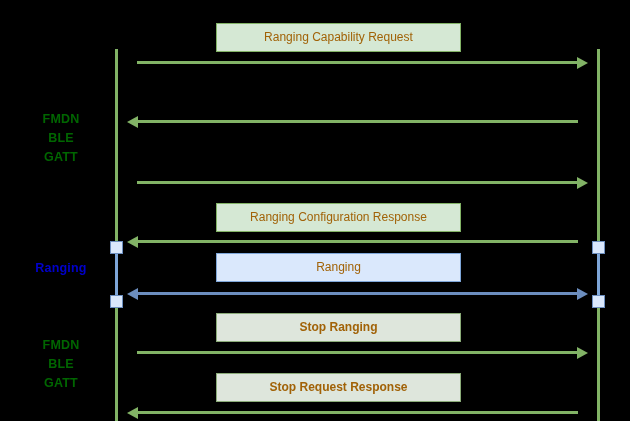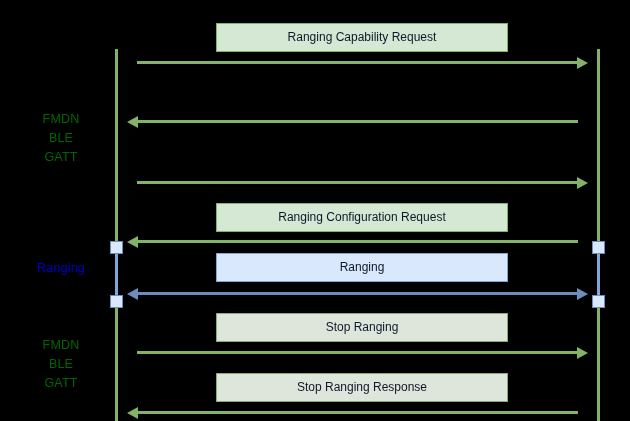--- a/index.html
+++ b/index.html
@@ -24,51 +24,52 @@
   }
   #lifeline-left  { left: 115px; top: 49px;  height: 372px; }
   #lifeline-right { left: 597px; top: 49px;  height: 372px; }
 
   
   .phase-label {
     position: absolute;
     width: 98px;
     text-align: center;
     font-size: 12.5px;
-    font-weight: normal;
+    font-weight: bold;
     line-height: 19px;
     letter-spacing: 0.2px;
     white-space: pre-line;
   }
   .phase-green { color: #006600; }
   .phase-blue  { color: #0000cc; }
   #phase-top    { left: 12px; top: 110px; }
   #phase-mid    { left: 12px; top: 259px; }
   #phase-bottom { left: 12px; top: 336px; }
 
   
   .msg-box {
     position: absolute;
     left: 216px;
-    width: 292px;
+    width: 245px;
     height: 29px;
     box-sizing: border-box;
     border: 1px solid #82b366;
     background: #d5e8d4;
-    color: #0f172a;
+    color: #a16207;
     font-size: 12px;
     display: flex;
     align-items: center;
     justify-content: center;
     text-align: center;
     line-height: 1.1;
   }
   .msg-box.muted {
     background: #dee6dc;
     border-color: #8aab78;
+    font-weight: bold;
   }
   .msg-box.blue {
     background: #dae8fc;
     border-color: #7ea6d8;
   }
 
   
   .arrow {
     position: absolute;
     height: 3px;
@@ -137,21 +138,21 @@
   <div class="arrow green span" style="top:120px">
     <div class="shaft"></div>
     <div class="head left"></div>
   </div>
 
   <div class="arrow green span" style="top:181px">
     <div class="shaft"></div>
     <div class="head right"></div>
   </div>
 
-  <div class="msg-box" style="top:203px">Ranging Configuration Request</div>
+  <div class="msg-box" style="top:203px">Ranging Configuration Response</div>
   <div class="arrow green span" style="top:240px">
     <div class="shaft"></div>
     <div class="head left"></div>
   </div>
 
   <div class="activation-line" style="left:115px; top:248px; height:54px"></div>
   <div class="activation-line" style="left:597px; top:248px; height:54px"></div>
   <div class="activation-box" style="left:110px; top:241px"></div>
   <div class="activation-box" style="left:110px; top:295px"></div>
   <div class="activation-box" style="left:592px; top:241px"></div>
@@ -163,19 +164,19 @@
     <div class="head left"></div>
     <div class="head right"></div>
   </div>
 
   <div class="msg-box muted" style="top:313px">Stop Ranging</div>
   <div class="arrow green span" style="top:351px">
     <div class="shaft"></div>
     <div class="head right"></div>
   </div>
 
-  <div class="msg-box muted" style="top:373px">Stop Ranging Response</div>
+  <div class="msg-box muted" style="top:373px">Stop Request Response</div>
   <div class="arrow green span" style="top:411px">
     <div class="shaft"></div>
     <div class="head left"></div>
   </div>
 
 </div>
 
 </body></html>

